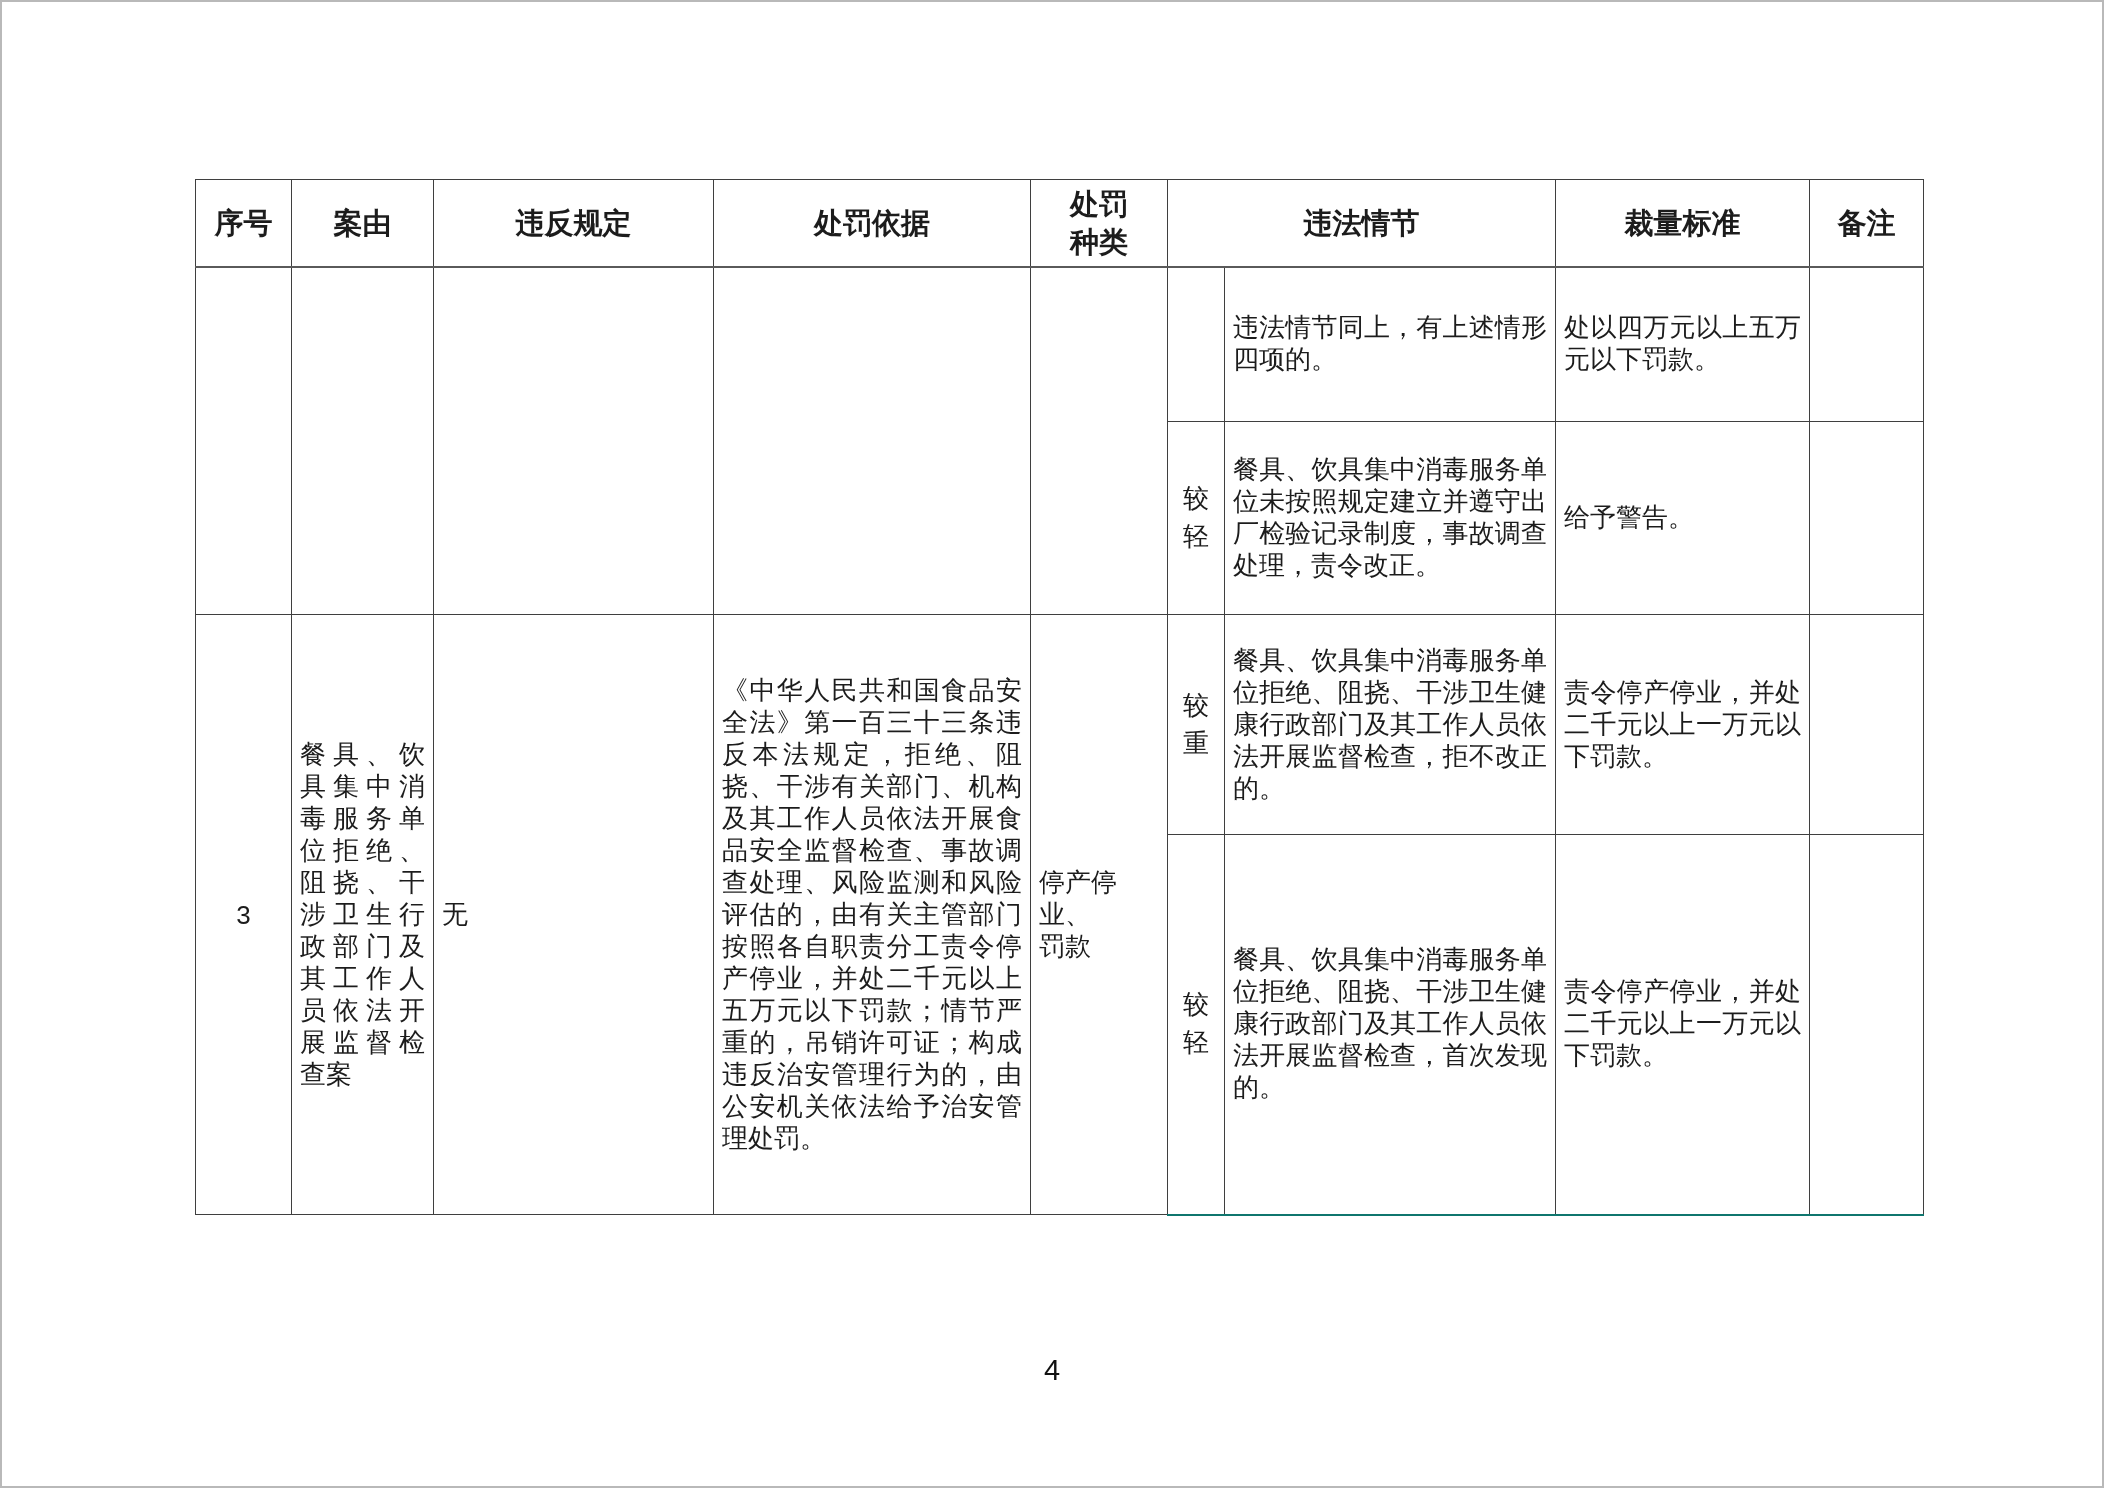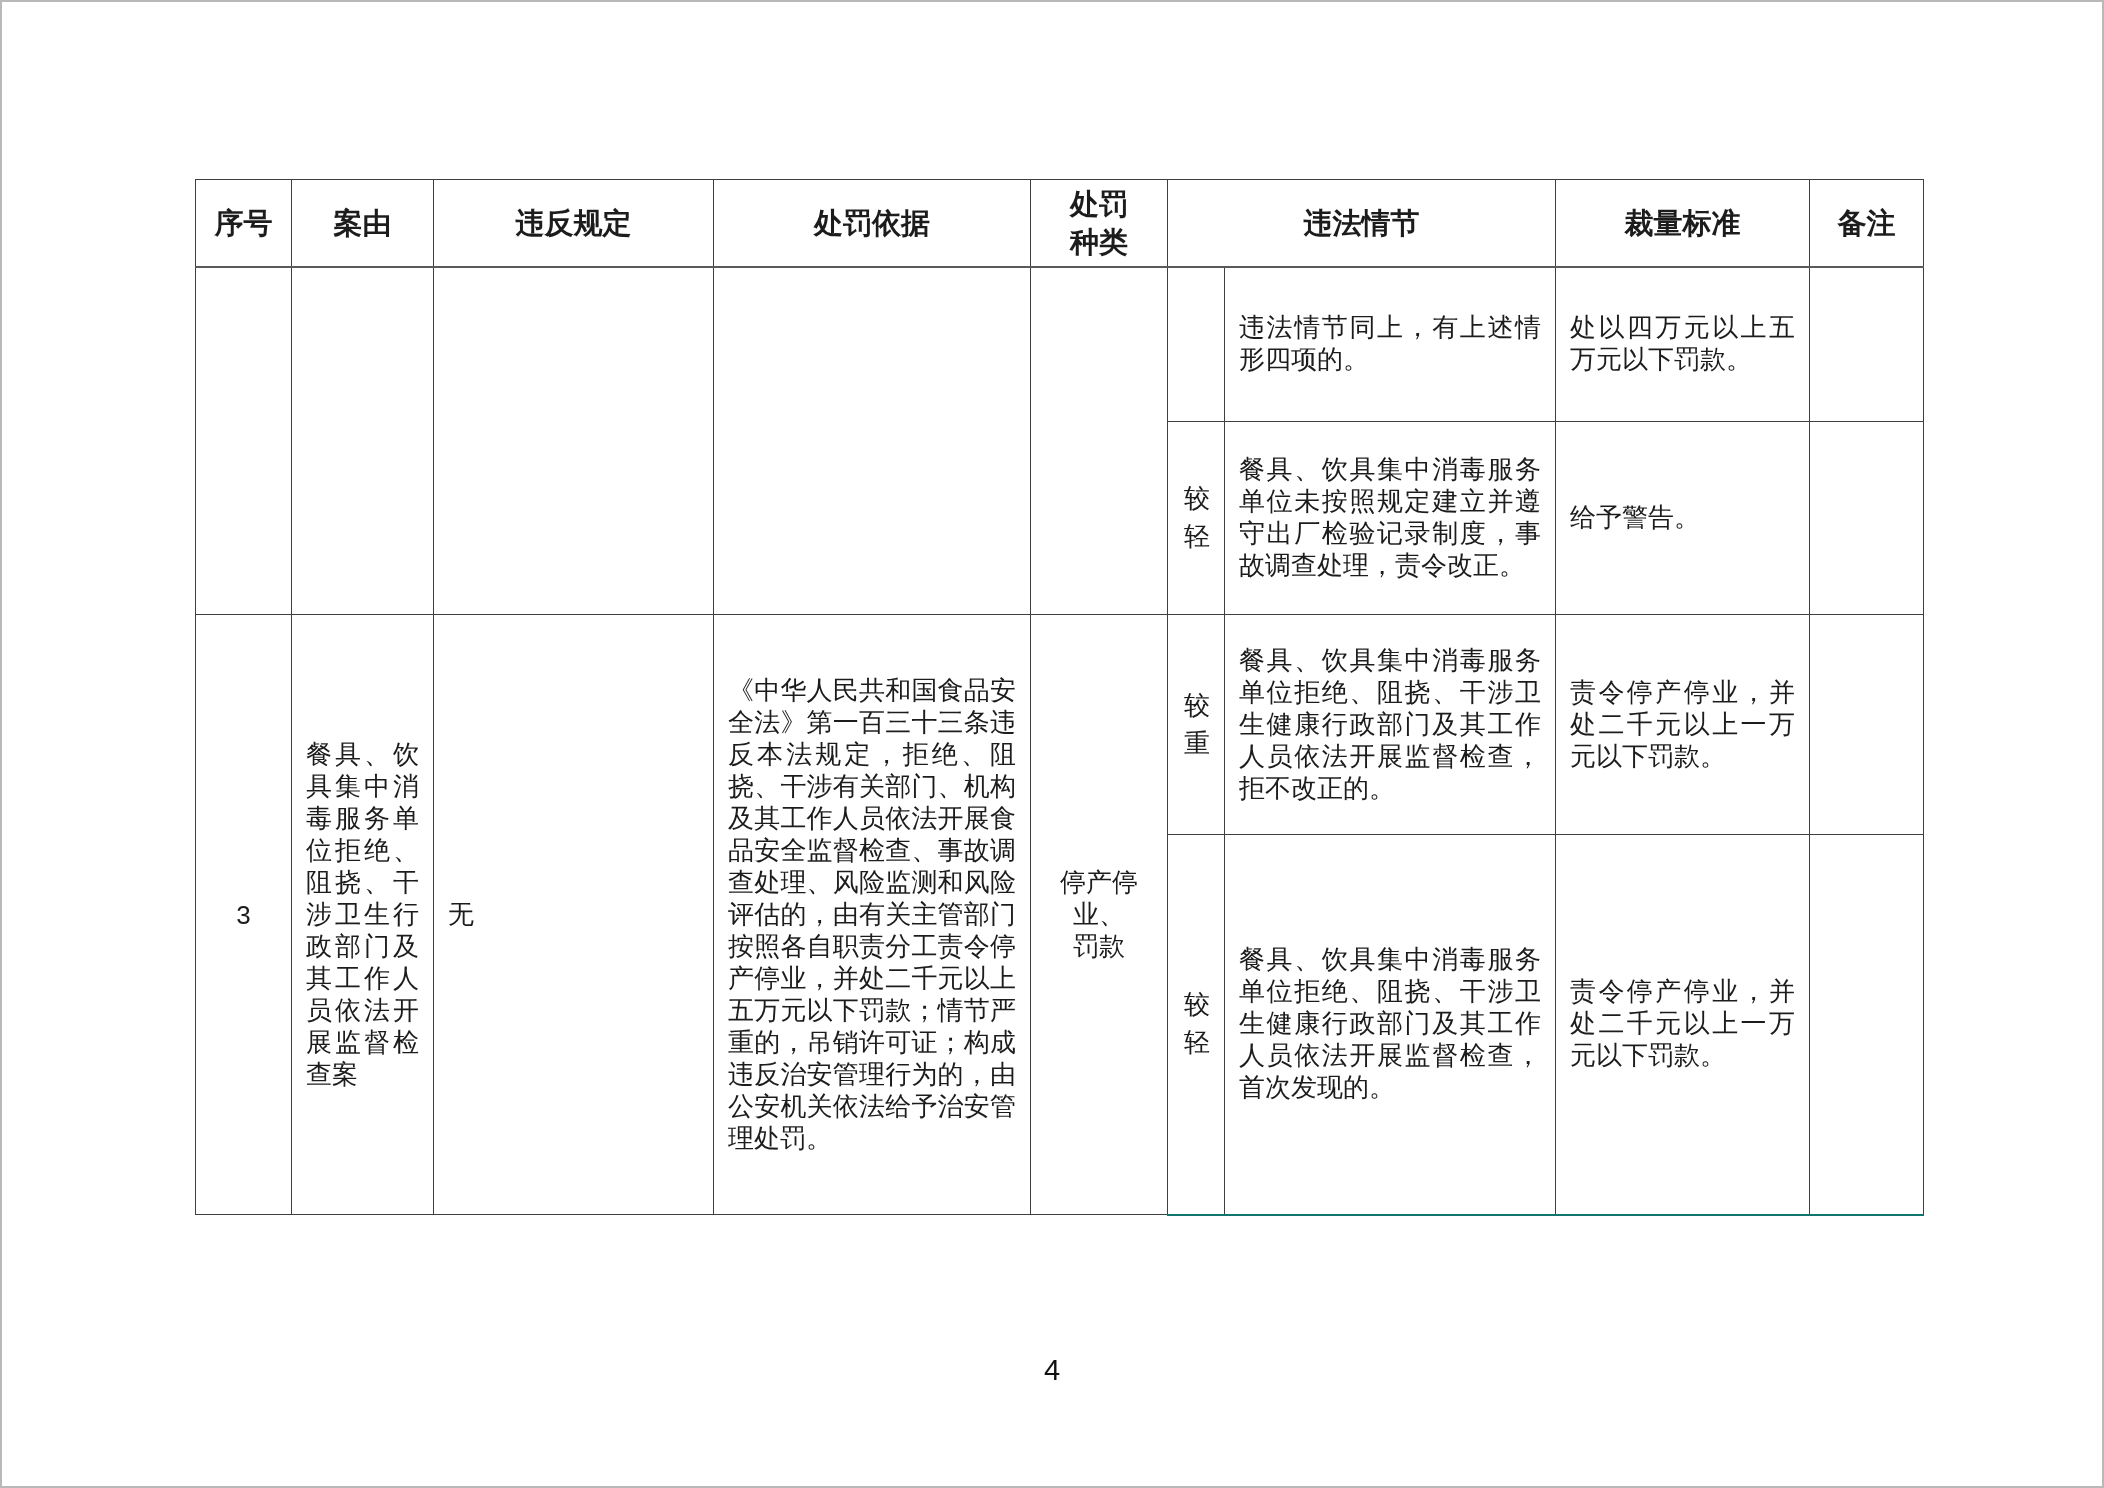--- a/index.html
+++ b/index.html
@@ -17,21 +17,21 @@
     left: 193px; top: 177px;
     width: 1728px;
     border-collapse: collapse;
     table-layout: fixed;
   }
   .doc-table td, .doc-table th {
     border: 1px solid #3f3f3f;
     vertical-align: middle;
     font-size: 26px;
     line-height: 32px;
-    padding: 4px 14px;
+    padding: 4px 8px;
     overflow: hidden;
     font-weight: normal;
   }
   .doc-table tr.header th {
     font-weight: bold;
     font-size: 29px;
     line-height: 38px;
     text-align: center;
     padding: 2px 4px;
     border-bottom: 2px solid #5a5a5a;
@@ -41,21 +41,21 @@
   .ctr { text-align: left; }
   .num-cell { text-align: center; font-family: "Liberation Sans", sans-serif; font-size: 28px; }
   .vert {
     width: 30px;
     margin: 16px auto;
     line-height: 38px;
     text-align: center;
     word-break: break-all;
   }
   .two-line-header { width: 64px; margin: 0 auto; }
-  .pre { white-space: pre-line; line-height: 38px; text-align: center; }
+  .pre { white-space: pre-line; line-height: 38px; }
   .page-number {
     position: absolute;
     left: 0; top: 1352px;
     width: 100%;
     text-align: center;
     font-family: "Liberation Sans", sans-serif;
     font-size: 29px;
     color: #111;
   }
 </style>

